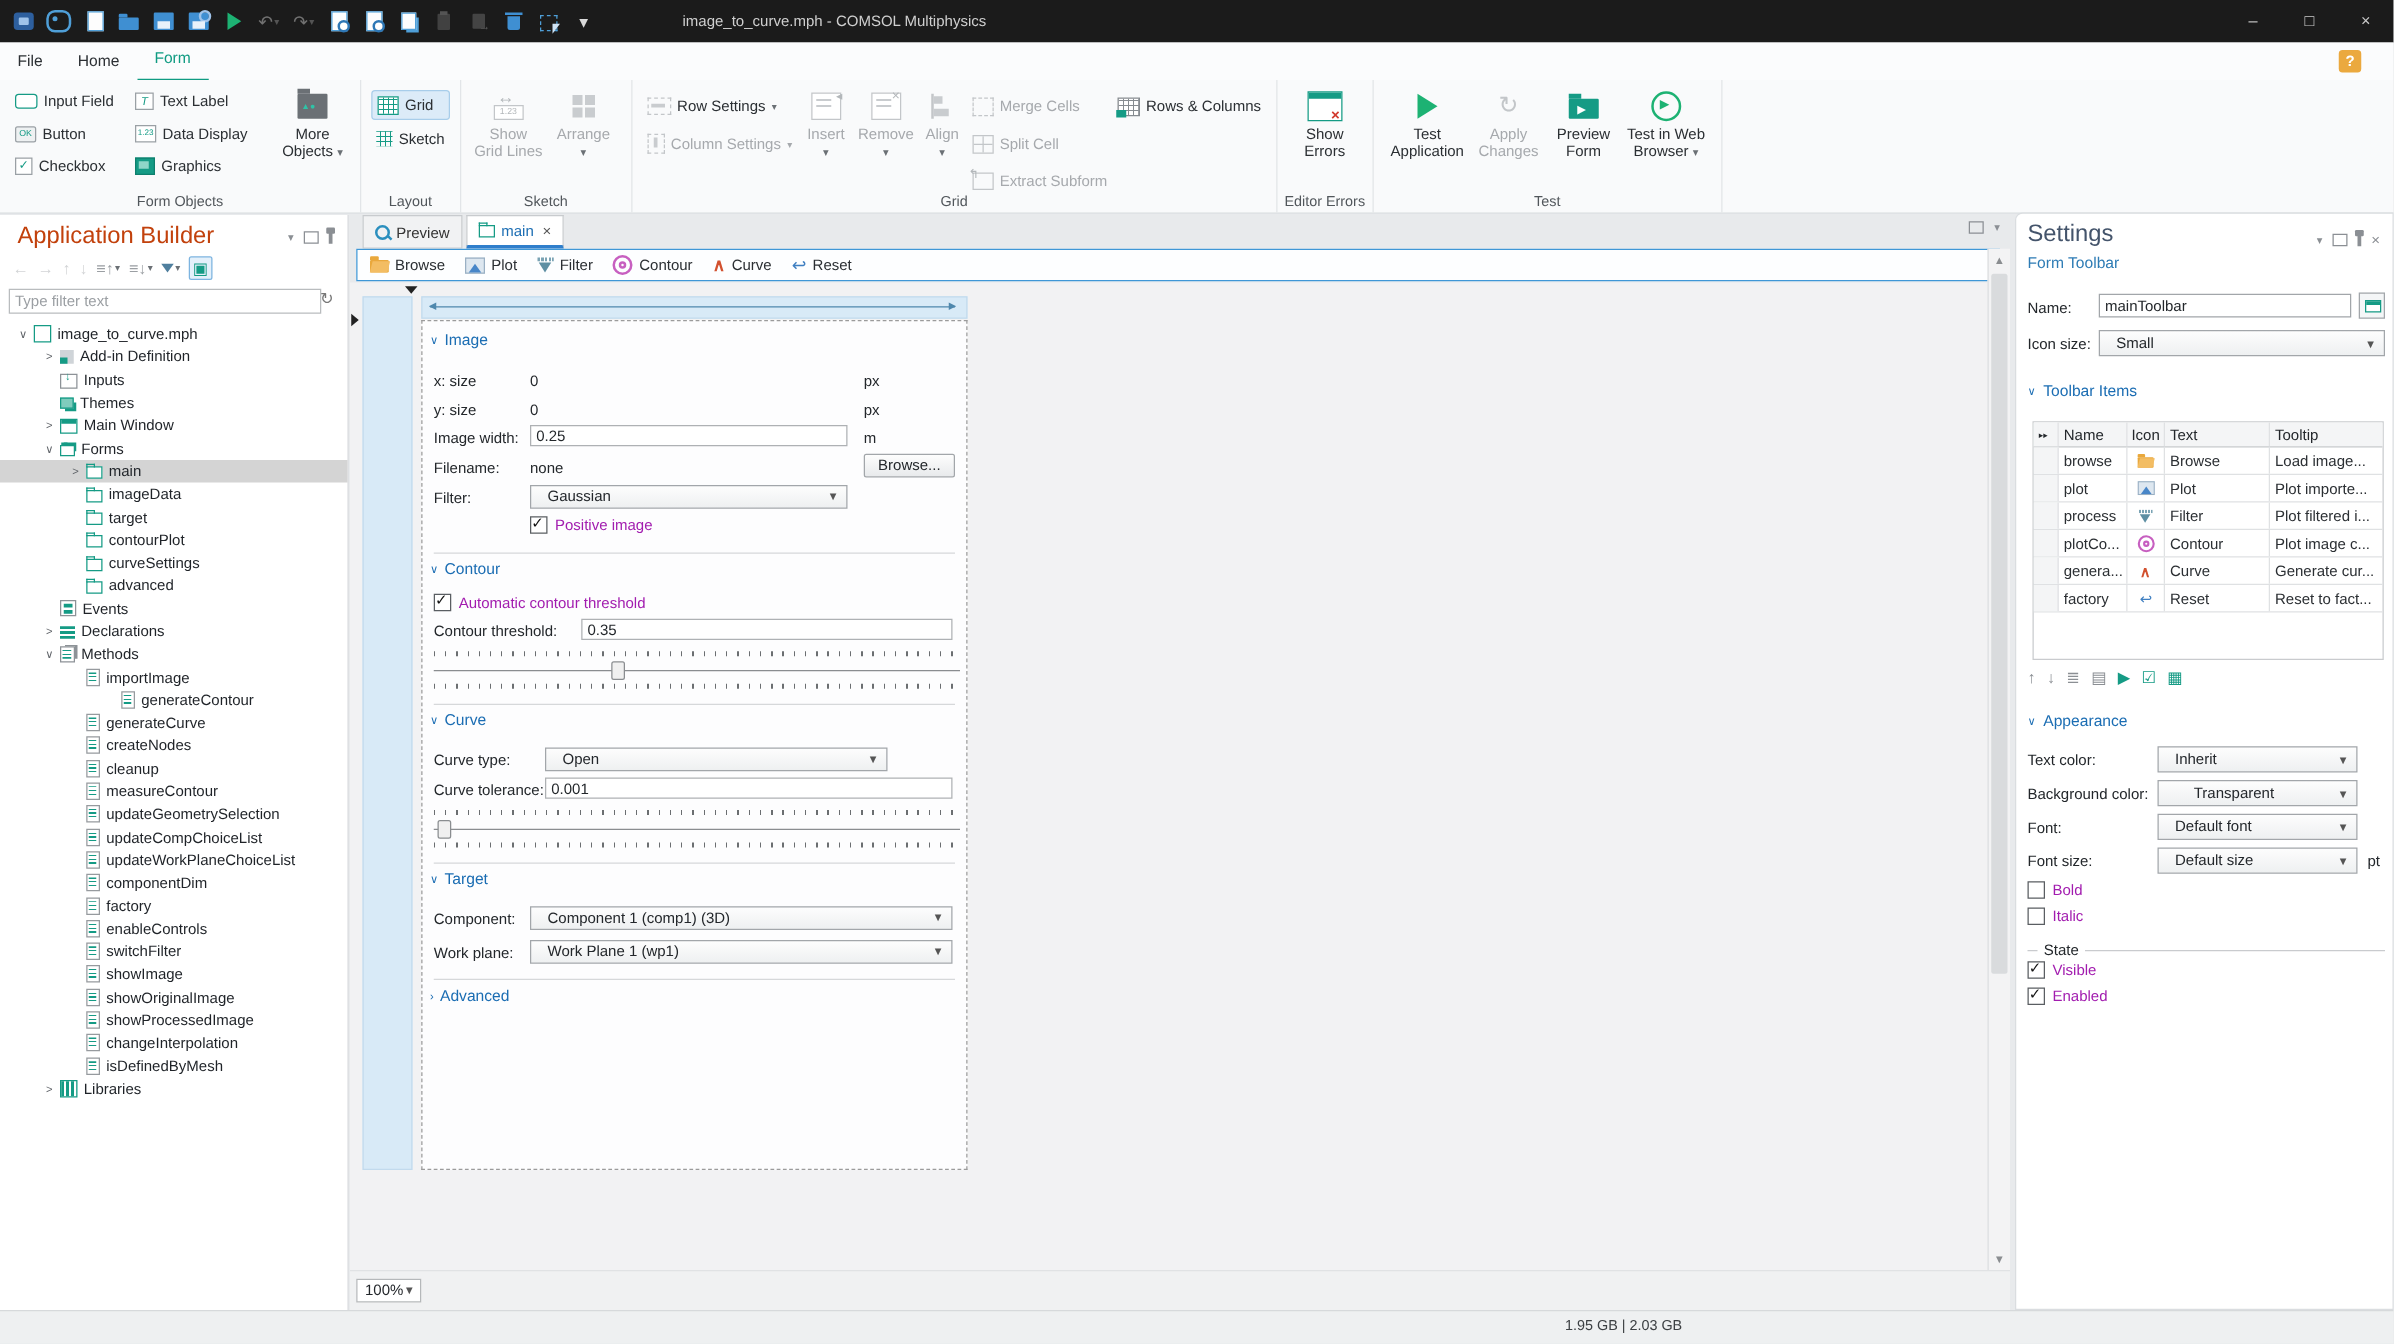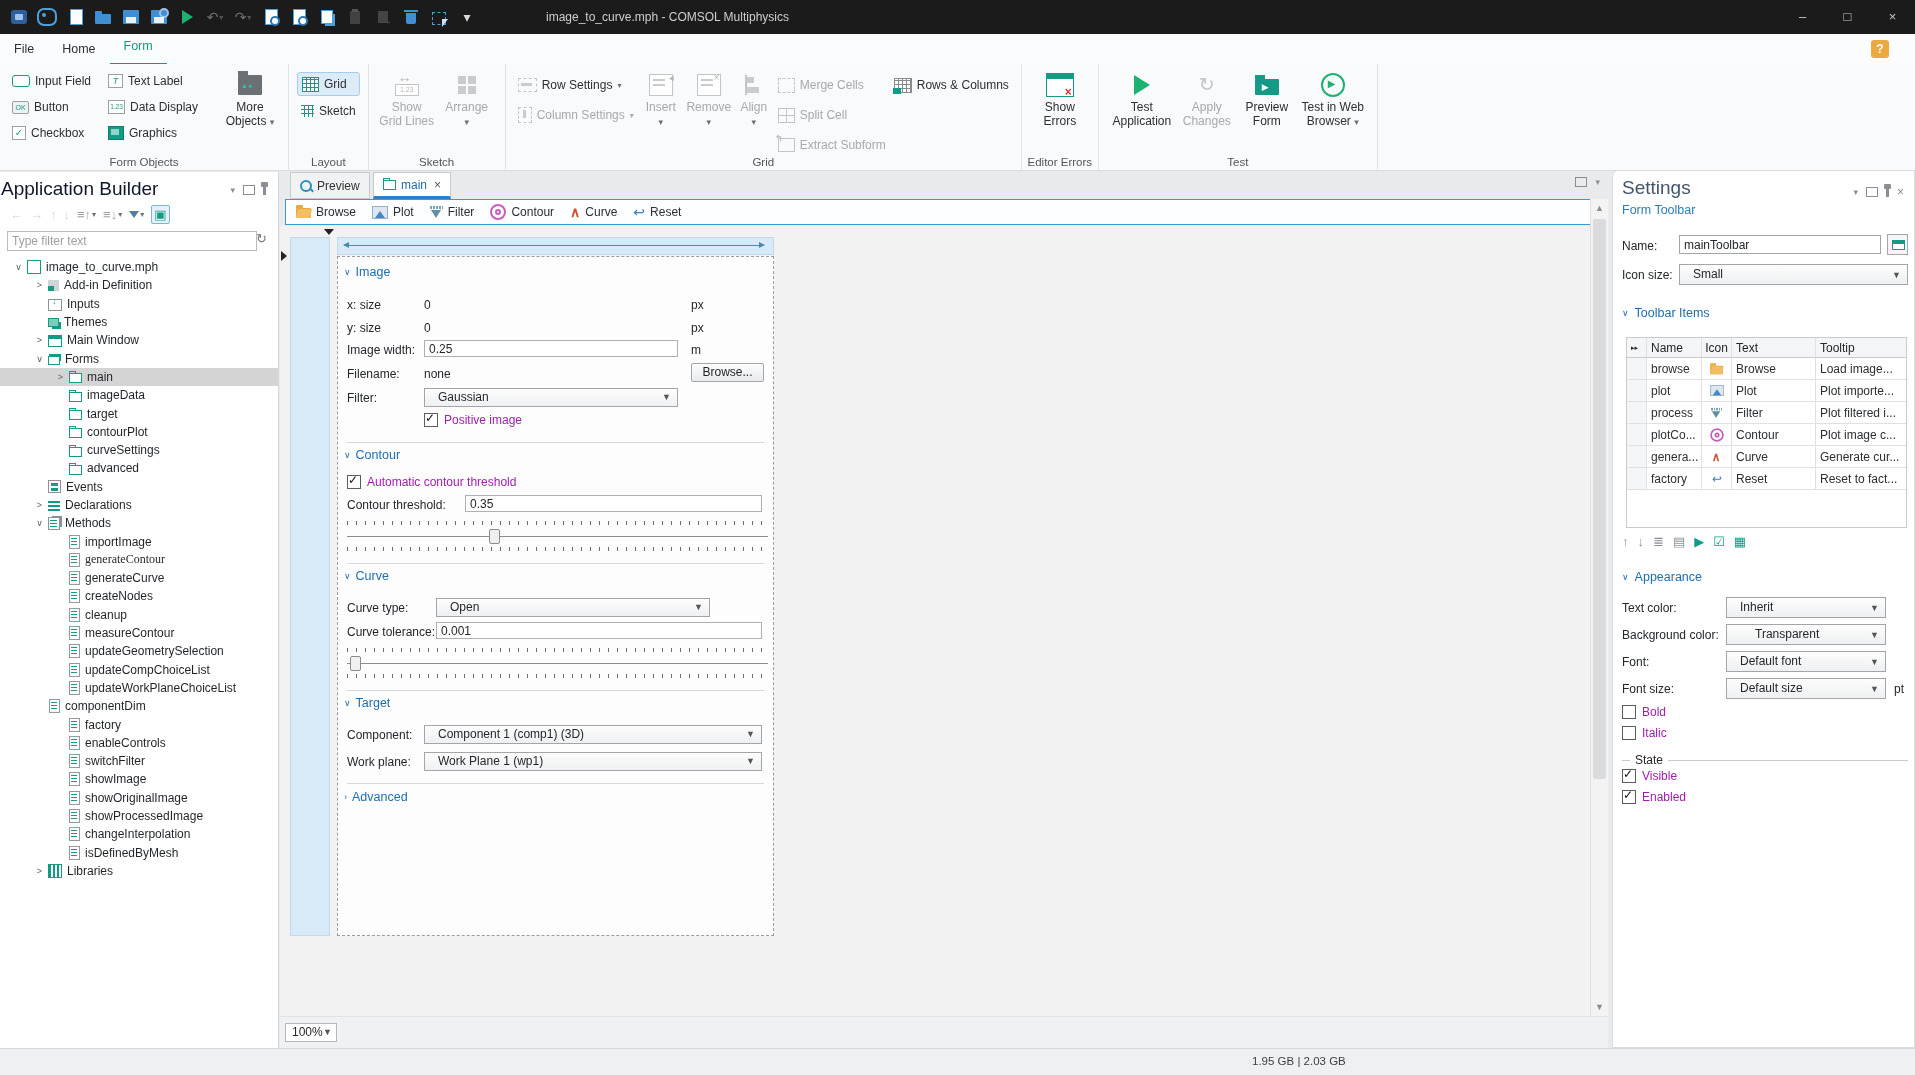--- a/index.html
+++ b/index.html
@@ -106,21 +106,21 @@
   .ri-testapp{width:0;height:0;border-left:16px solid #1db273;border-top:10px solid transparent;border-bottom:10px solid transparent;}
   .ri-apply{font-size:19px;color:#c3c6c9;line-height:20px;}
   .ri-previewform{width:24px;height:16px;background:#159b85;border-radius:1px;margin-top:4px;}
   .ri-previewform::before{content:"";position:absolute;left:0;top:-4px;width:10px;height:4px;background:#159b85;}
   .ri-previewform::after{content:"▶";position:absolute;left:7px;top:1px;color:#fff;font-size:9px;}
   .ri-testweb{width:20px;height:20px;border:2px solid #1db273;border-radius:50%;}
   .ri-testweb::after{content:"▶";position:absolute;left:5px;top:2px;color:#1db273;font-size:10px;}
   .rl2 .car{font-size:9px;color:#6b7075;}
   
   #left-panel{position:absolute;left:0;top:172px;width:278px;height:876px;background:#fff;border-right:1px solid #d5d8db;}
-  #ab-title{position:absolute;left:1px;top:6px;font-size:19px;color:#0f172a;}
+  #ab-title{position:absolute;left:14px;top:6px;font-size:19px;color:#c2410c;}
   .panel-icons{position:absolute;display:flex;gap:8px;align-items:center;color:#8b8f94;}
   .pi-rect{width:10px;height:8px;border:1px solid #8b8f94;display:inline-block;}
   .pi-chev{font-size:9px;}
   .pi-pin{width:3px;height:9px;background:#8b8f94;position:relative;display:inline-block;}
   .pi-pin::before{content:"";position:absolute;left:-2px;top:-4px;width:7px;height:5px;background:#8b8f94;border-radius:1px;}
   .pi-x{font-size:12px;}
   #ab-toolbar{position:absolute;left:10px;top:33px;display:flex;align-items:center;gap:7px;color:#9b9fa3;font-size:13px;}
   .abt{display:inline-flex;align-items:center;gap:1px;}
   .abt .car{font-size:8px;color:#6b7075;}
   .abt.active{border:1px solid #7db4e0;background:#e4f0fa;padding:1px 2px;border-radius:2px;color:#159b85;}
@@ -599,21 +599,21 @@
         <div class="trow" style="padding-left: 33px;">
           <span class="chev">∨</span>
           <span class="ti ti-methods"></span>
           <span class="tlabel">Methods</span>
         </div>
         <div class="trow" style="padding-left: 54px;">
           <span class="chev"></span>
           <span class="ti ti-method"></span>
           <span class="tlabel">importImage</span>
         </div>
-        <div class="trow" style="padding-left: 54px; font-family: Liberation Serif, serif;">
+        <div class="trow" style="padding-left: 82px;">
           <span class="chev"></span>
           <span class="ti ti-method"></span>
           <span class="tlabel">generateContour</span>
         </div>
         <div class="trow" style="padding-left: 54px;">
           <span class="chev"></span>
           <span class="ti ti-method"></span>
           <span class="tlabel">generateCurve</span>
         </div>
         <div class="trow" style="padding-left: 54px;">
@@ -639,21 +639,21 @@
         <div class="trow" style="padding-left: 54px;">
           <span class="chev"></span>
           <span class="ti ti-method"></span>
           <span class="tlabel">updateCompChoiceList</span>
         </div>
         <div class="trow" style="padding-left: 54px;">
           <span class="chev"></span>
           <span class="ti ti-method"></span>
           <span class="tlabel">updateWorkPlaneChoiceList</span>
         </div>
-        <div class="trow" style="padding-left: 34px;">
+        <div class="trow" style="padding-left: 54px;">
           <span class="chev"></span>
           <span class="ti ti-method"></span>
           <span class="tlabel">componentDim</span>
         </div>
         <div class="trow" style="padding-left: 54px;">
           <span class="chev"></span>
           <span class="ti ti-method"></span>
           <span class="tlabel">factory</span>
         </div>
         <div class="trow" style="padding-left: 54px;">

